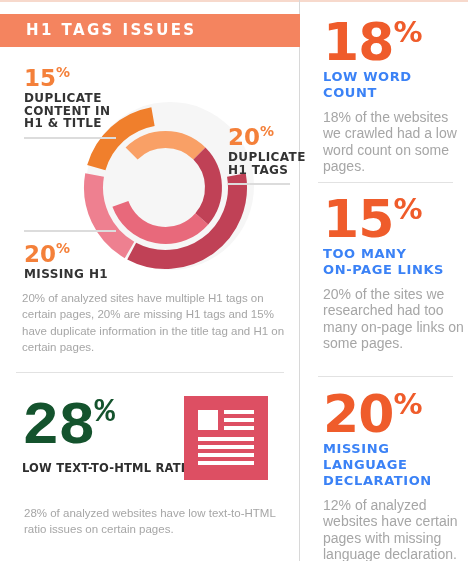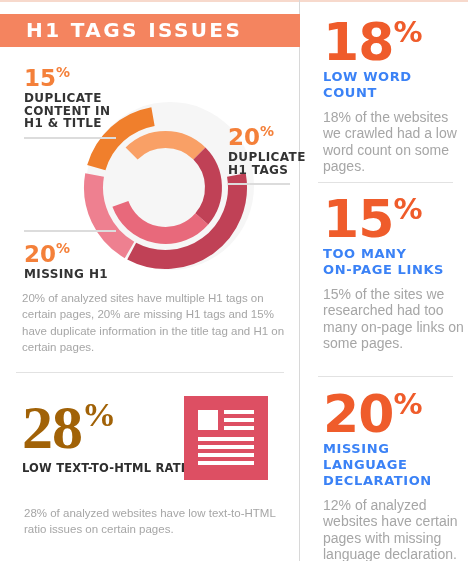--- a/index.html
+++ b/index.html
@@ -56,21 +56,21 @@
     width: 300px;
     height: 33px;
     background: #f4845f;
   }
   .banner-title {
     position: absolute;
     left: 26px;
     top: 7px;
     color: #ffffff;
     font-family: "DejaVu Sans", sans-serif;
-    font-size: 20px;
+    font-size: 15px;
     font-weight: bold;
     letter-spacing: 2.4px;
     line-height: 19px;
     white-space: nowrap;
   }
   
   .donut-wrap {
     position: absolute;
     left: 78px;
     top: 100px;
@@ -150,22 +150,22 @@
   }
   
   .ratio-block {
     position: absolute;
     left: 22px;
     top: 396px;
     width: 268px;
     height: 100px;
   }
   .big-pct {
-    color: #a16207;
-    font-family: Liberation Serif, serif;
+    color: #14532d;
+    font-family: Liberation Mono, monospace;
     font-weight: bold;
     font-size: 62px;
     line-height: 62px;
     letter-spacing: -1px;
   }
   .big-pct sup {
     font-size: 34px;
     vertical-align: super;
     line-height: 0;
   }
@@ -332,21 +332,21 @@
   </div>
 
   <div class="r-divider" id="r-div-1"></div>
 
   <div class="stat" id="stat-onpage-links" style="left:323px;">
     <div class="num">
       <span>15</span><sup>%</sup>
     </div>
     <div class="label" style="white-space:pre-line">TOO MANY
 ON-PAGE LINKS</div>
-    <div class="desc">15% of the sites we researched had too many on-page links on some pages.</div>
+    <div class="desc">20% of the sites we researched had too many on-page links on some pages.</div>
   </div>
 
   <div class="r-divider" id="r-div-2"></div>
 
   <div class="stat" id="stat-language" style="left:323px;">
     <div class="num">
       <span>20</span><sup>%</sup>
     </div>
     <div class="label" style="white-space:pre-line">MISSING LANGUAGE
 DECLARATION</div>

